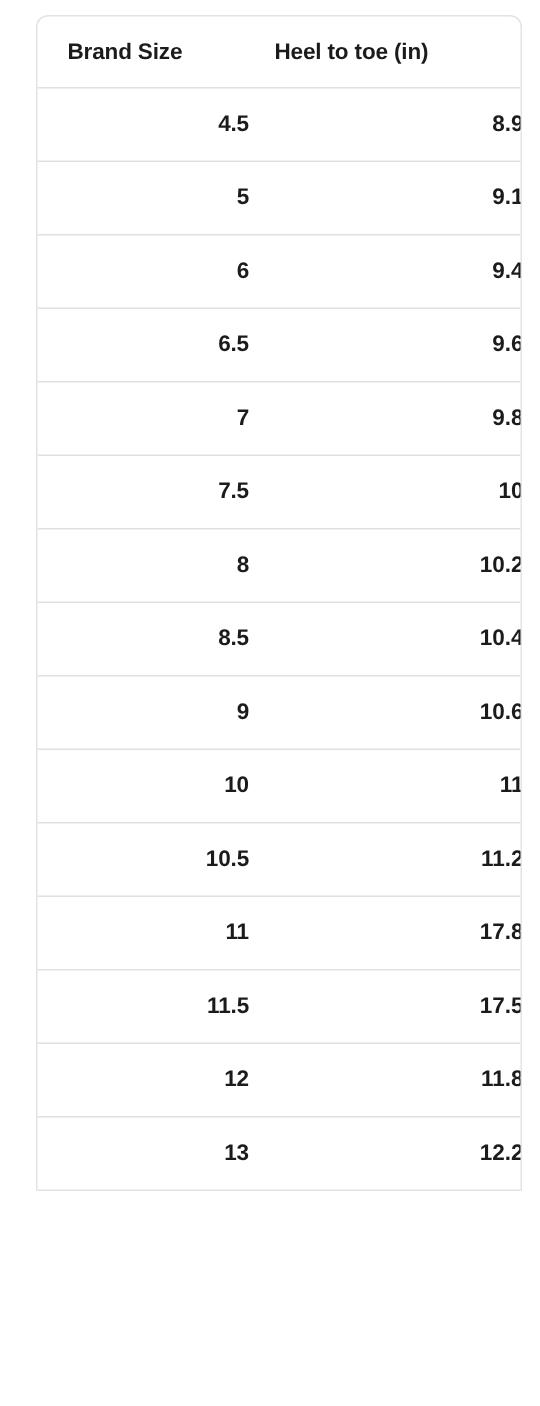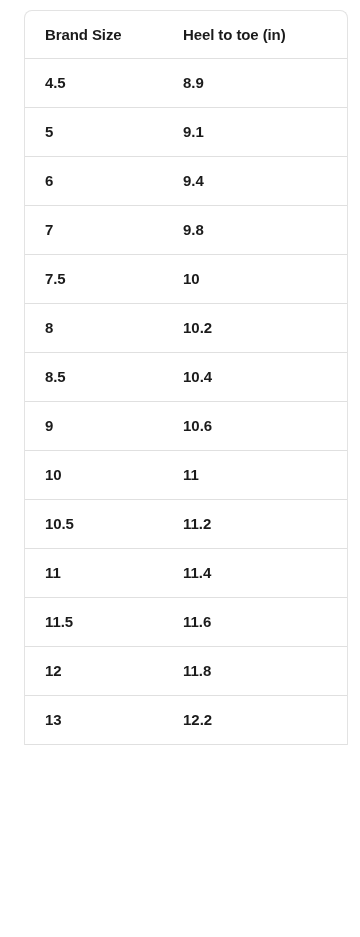--- a/index.html
+++ b/index.html
@@ -47,20 +47,21 @@
   }
   table.size-table th.col-2 { padding-left:17px; }
   table.size-table td {
     height:49px;
     padding:0 0 0 20px;
     vertical-align:middle;
     border-bottom:1px solid #e0e0e0;
     font-size:15px;
     color:#1b1b1b;
     white-space:nowrap;
+    text-align:right;
   }
   table.size-table td.brand {
     font-weight:700;
     letter-spacing:-0.1px;
   }
   table.size-table td.heel {
     font-weight:700;
     padding-left:17px;
   }
   table.size-table tr:last-child td { border-bottom:1px solid #e0e0e0; }
@@ -89,20 +90,24 @@
           </tr>
           <tr>
             <td class="brand">5</td>
             <td class="heel">9.1</td>
           </tr>
           <tr>
             <td class="brand">6</td>
             <td class="heel">9.4</td>
           </tr>
           <tr>
+            <td class="brand">6.5</td>
+            <td class="heel">9.6</td>
+          </tr>
+          <tr>
             <td class="brand">7</td>
             <td class="heel">9.8</td>
           </tr>
           <tr>
             <td class="brand">7.5</td>
             <td class="heel">10</td>
           </tr>
           <tr>
             <td class="brand">8</td>
             <td class="heel">10.2</td>
@@ -118,25 +123,25 @@
           <tr>
             <td class="brand">10</td>
             <td class="heel">11</td>
           </tr>
           <tr>
             <td class="brand">10.5</td>
             <td class="heel">11.2</td>
           </tr>
           <tr>
             <td class="brand">11</td>
-            <td class="heel">11.4</td>
+            <td class="heel">17.8</td>
           </tr>
           <tr>
             <td class="brand">11.5</td>
-            <td class="heel">11.6</td>
+            <td class="heel">17.5</td>
           </tr>
           <tr>
             <td class="brand">12</td>
             <td class="heel">11.8</td>
           </tr>
           <tr>
             <td class="brand">13</td>
             <td class="heel">12.2</td>
           </tr>
         </tbody>

